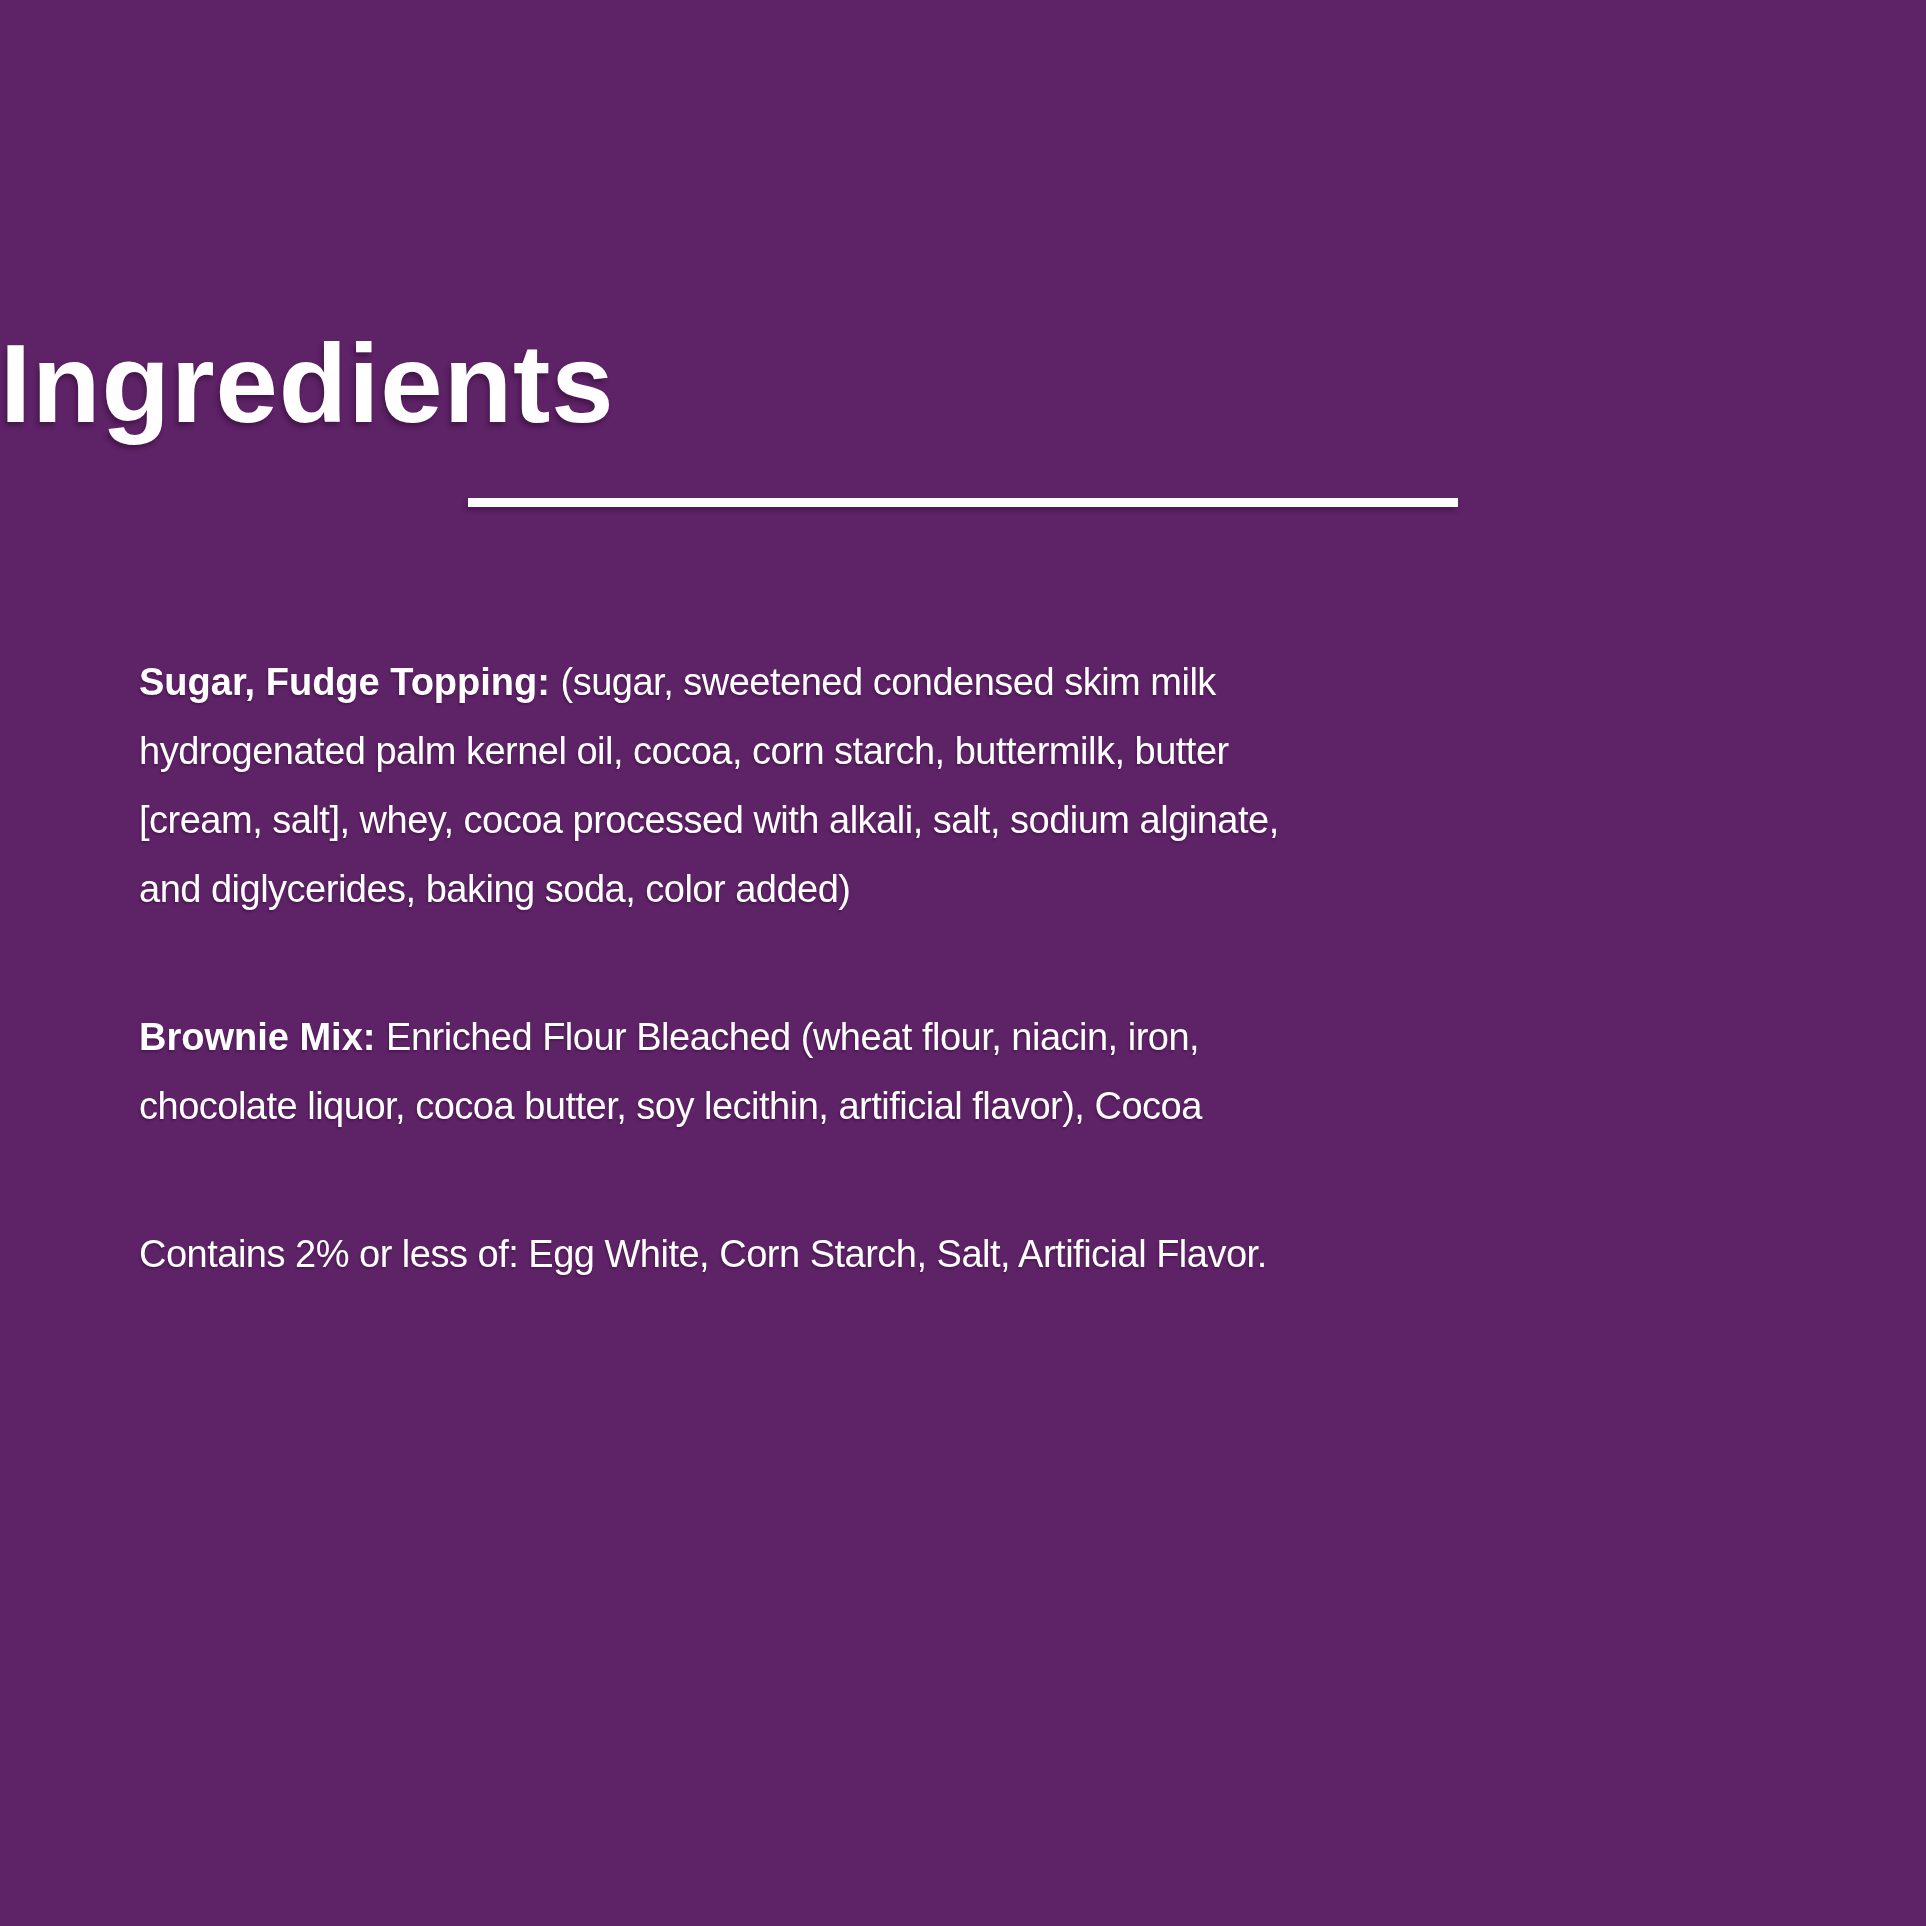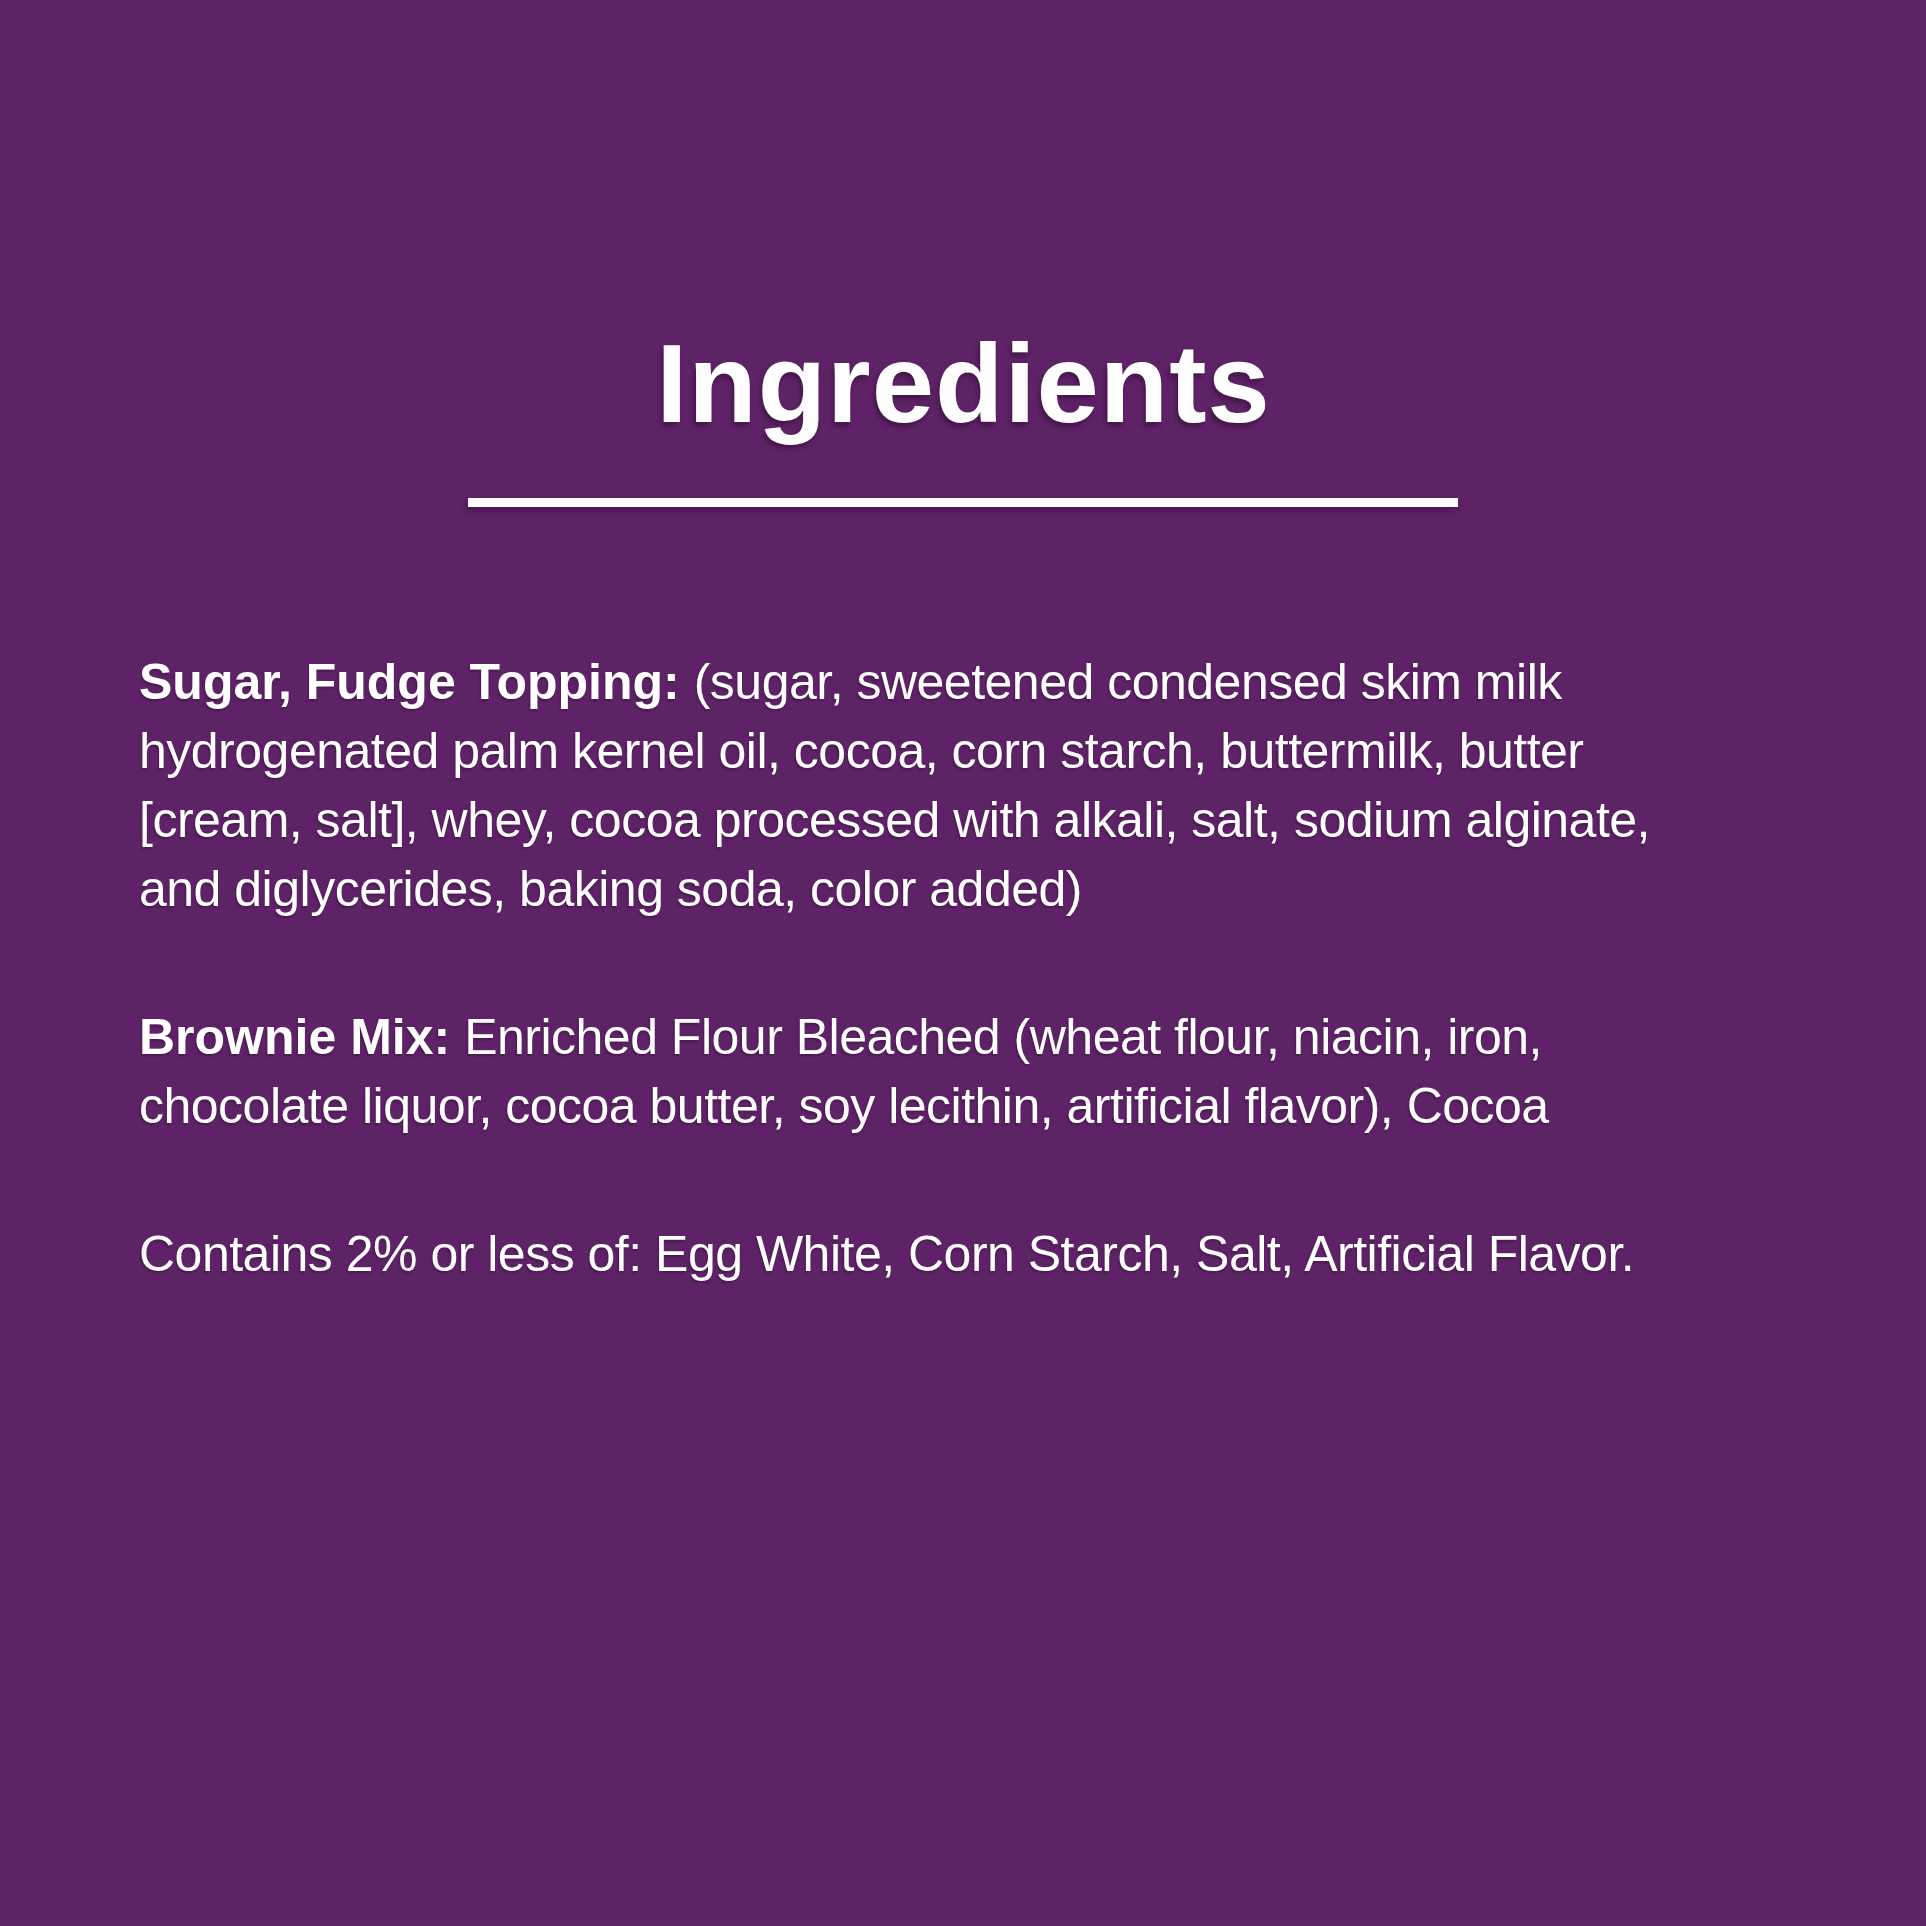--- a/index.html
+++ b/index.html
@@ -14,42 +14,41 @@
     overflow: hidden;
     font-family: "Liberation Sans", sans-serif;
     color: #ffffff;
   }
   .title {
     position: absolute;
     top: 319px;
     left: 0;
     width: 1927px;
     margin: 0;
-    text-align: center;
     font-size: 112px;
     font-weight: 700;
     letter-spacing: 1px;
     color: #ffffff;
     text-shadow: -2px 4px 4px rgba(40, 8, 45, 0.45);
   }
   .title-underline {
     position: absolute;
     top: 498px;
     left: 468px;
     width: 990px;
     height: 9px;
     background: #ffffff;
     box-shadow: -2px 4px 4px rgba(40, 8, 45, 0.35);
   }
   .ingredients-body {
     position: absolute;
     left: 139px;
     top: 648px;
     width: 1703px;
-    font-size: 50px;
+    font-size: 38px;
     line-height: 69px;
     letter-spacing: -0.5px;
     font-weight: 400;
     text-shadow: -1px 2px 2px rgba(40, 8, 45, 0.35);
   }
   .paragraph {
     margin: 0 0 79px 0;
   }
   .paragraph.last {
     margin-bottom: 12px;

